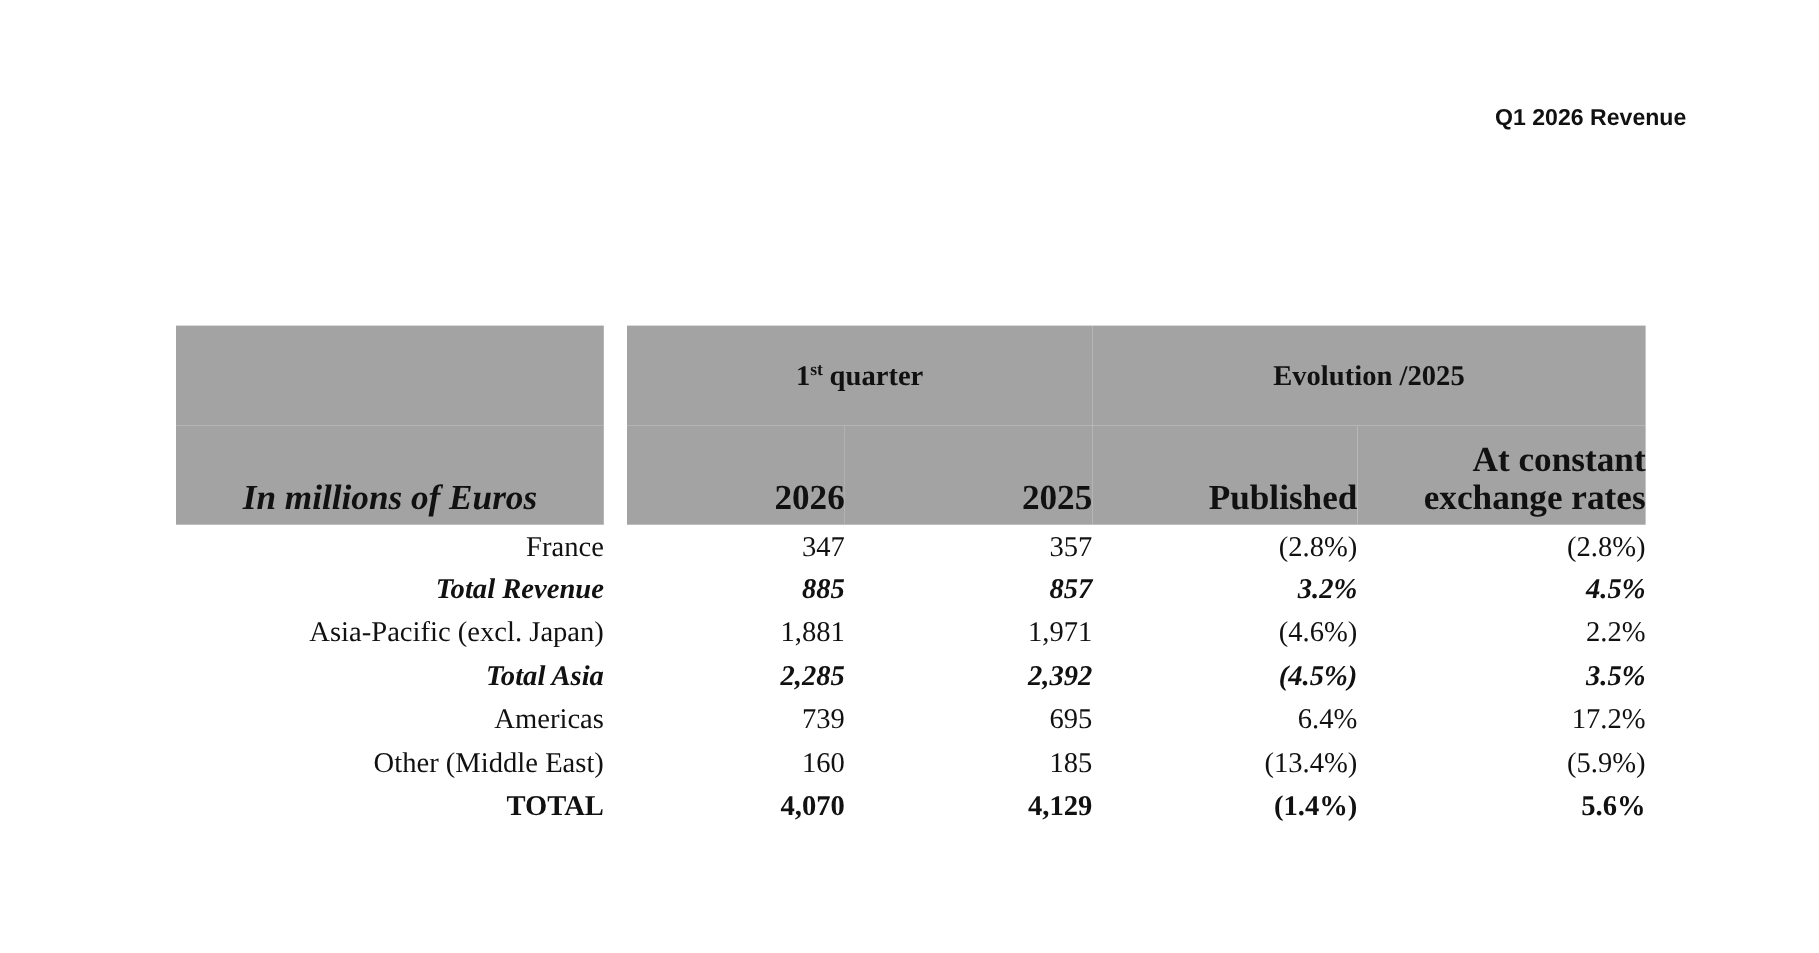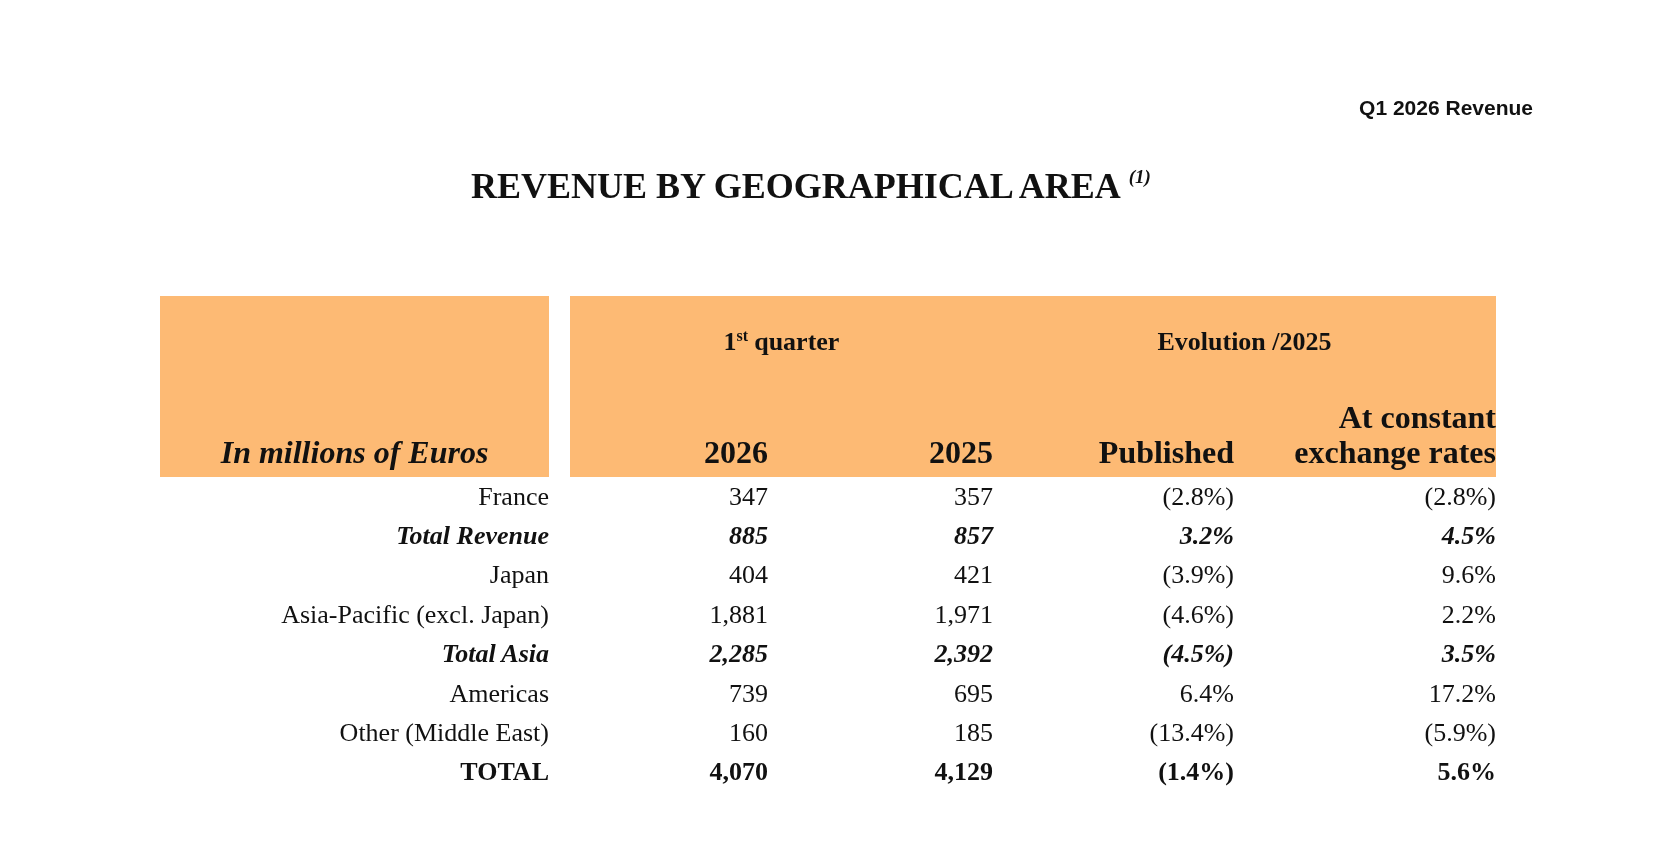--- a/index.html
+++ b/index.html
@@ -60,21 +60,21 @@
     table-layout: fixed;
     font-family: "Liberation Serif", serif;
     font-size: 26px;
     color: #111111;
   }
   table.revenue td {
     padding: 0;
     white-space: nowrap;
     overflow: visible;
   }
-  .fill { background: #fdba74; }
+  .fill { background: #a3a3a3; }
   .gapcol { background: #ffffff; }
 
   
   tr.group-row { height: 91px; }
   tr.group-row td {
     vertical-align: middle;
     text-align: center;
     font-weight: bold;
     font-size: 26px;
   }
@@ -120,23 +120,20 @@
     font-weight: bold;
   }
 </style>
 </head>
 <body>
 
 <div class="page">
 
   <div class="corner-label">Q1 2026 Revenue</div>
 
-  <div class="doc-title">
-    <span>REVENUE BY GEOGRAPHICAL AREA</span><span class="footnote-sup">(1)</span>
-  </div>
 
   <table class="revenue">
     <colgroup>
       <col style="width:389px">
       <col style="width:21px">
       <col style="width:198px">
       <col style="width:225px">
       <col style="width:241px">
       <col style="width:262px">
     </colgroup>
@@ -173,28 +170,20 @@
     </tr>
     <tr class="data-row subtotal">
       <td class="rowlabel">Total Revenue</td>
       <td></td>
       <td class="num">885</td>
       <td class="num">857</td>
       <td class="num">3.2%</td>
       <td class="num">4.5%</td>
     </tr>
     <tr class="data-row">
-      <td class="rowlabel">Japan</td>
-      <td></td>
-      <td class="num">404</td>
-      <td class="num">421</td>
-      <td class="num">(3.9%)</td>
-      <td class="num">9.6%</td>
-    </tr>
-    <tr class="data-row">
       <td class="rowlabel">Asia-Pacific (excl. Japan)</td>
       <td></td>
       <td class="num">1,881</td>
       <td class="num">1,971</td>
       <td class="num">(4.6%)</td>
       <td class="num">2.2%</td>
     </tr>
     <tr class="data-row subtotal">
       <td class="rowlabel">Total Asia</td>
       <td></td>

